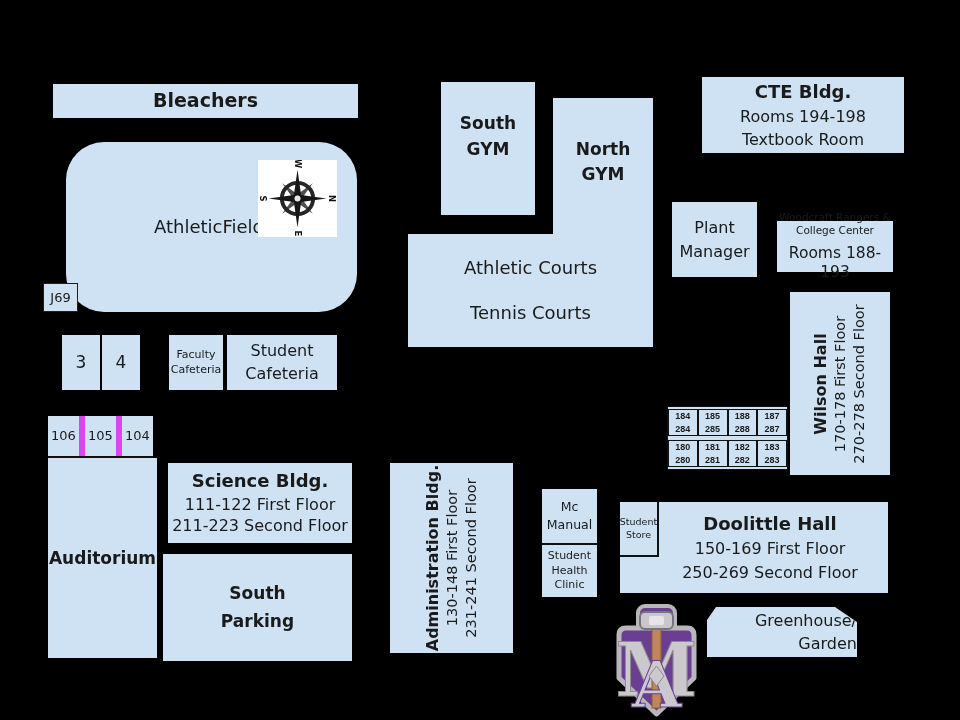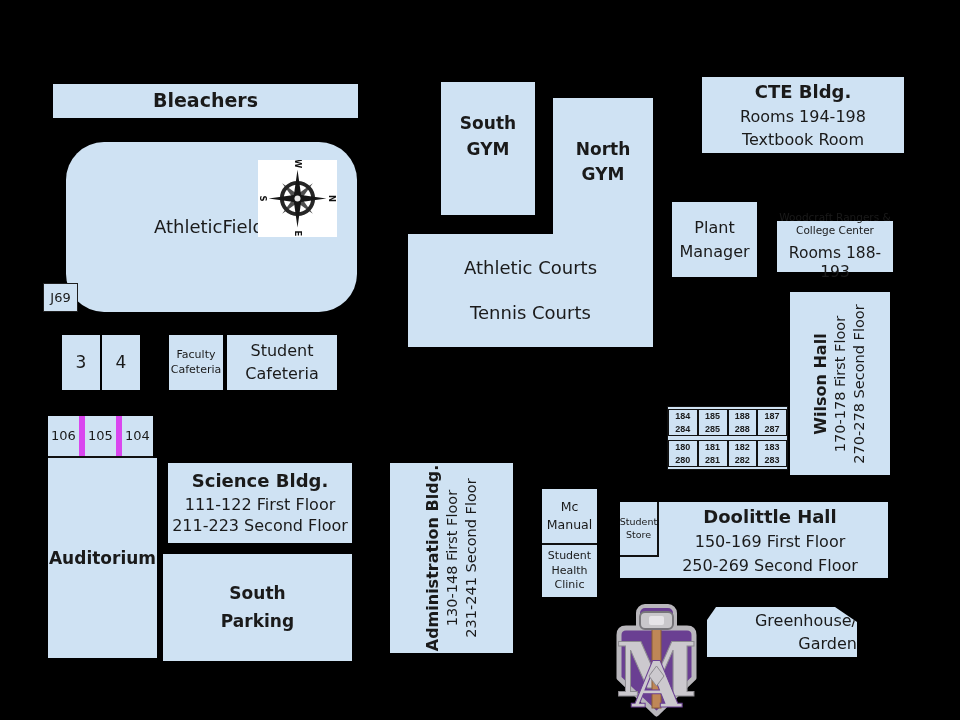--- a/index.html
+++ b/index.html
@@ -48,21 +48,21 @@
   .vwrap .t{font-size:16px;font-weight:700;}
   .vwrap .l{font-size:14.5px;}
   .grid{left:667px;top:398px;width:121px;height:64px;display:grid;
     grid-template-columns:repeat(4,1fr);grid-template-rows:1fr 1fr;
     background:#cfe2f3;border:1.5px solid #111;margin-top:8px;}
   .grid .gcell{border:1px solid #111;display:flex;flex-direction:column;align-items:center;
     justify-content:center;font-family:"Liberation Sans",sans-serif;font-weight:700;
     font-size:9px;line-height:1.35;}
   .mcmanual{left:542px;top:489px;width:55px;height:54px;font-size:12.5px;line-height:1.45;}
   .clinic{left:542px;top:543px;width:55px;height:54px;font-size:11px;line-height:1.35;border-top:2.5px solid #111;}
-  .doolittle{left:620px;top:502px;width:268px;height:76px;padding-left:32px;line-height:1.5;}
+  .doolittle{left:620px;top:502px;width:268px;height:91px;padding-left:32px;line-height:1.5;}
   .store{left:620px;top:502px;width:39px;height:55px;font-size:9.5px;line-height:1.35;
     border-right:2px solid #111;border-bottom:2px solid #111;z-index:2;}
   .greenhouse{left:707px;top:607px;width:150px;height:50px;font-size:16px;line-height:1.45;
     clip-path:polygon(9px 0,128px 0,150px 15px,150px 50px,0 50px,0 13px);align-items:flex-end;}
   .logo{position:absolute;left:608px;top:604px;width:97px;height:116px;}
   .title1{font-size:18px;font-weight:700;}
   .line16{font-size:16px;}
 </style>
 </head>
 <body>

